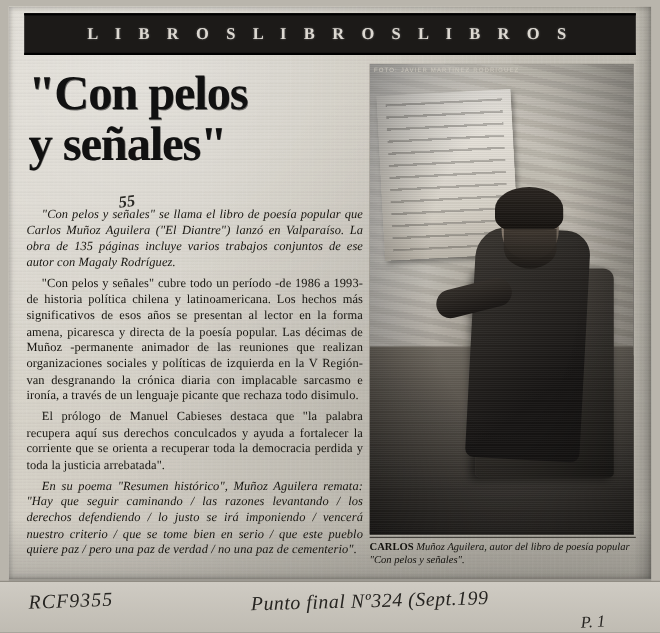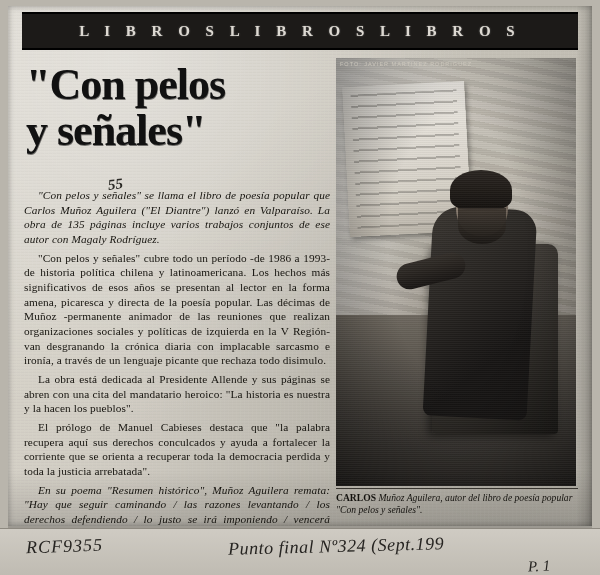--- a/index.html
+++ b/index.html
@@ -312,21 +312,20 @@
   <div id="headline">
     <div>"Con pelos</div>
     <div>y señales"</div>
   </div>
 
   <div class="handwrite" id="hw-55">55</div>
 
   <div id="bodycol">
     <p class="first it">"Con pelos y señales" se llama el libro de poesía popular que Carlos Muñoz Aguilera ("El Diantre") lanzó en Valparaíso. La obra de 135 páginas incluye varios trabajos conjuntos de ese autor con Magaly Rodríguez.</p>
     <p>"Con pelos y señales" cubre todo un período -de 1986 a 1993- de historia política chilena y latinoamericana. Los hechos más significativos de esos años se presentan al lector en la forma amena, picaresca y directa de la poesía popular. Las décimas de Muñoz -permanente animador de las reuniones que realizan organizaciones sociales y políticas de izquierda en la V Región- van desgranando la crónica diaria con implacable sarcasmo e ironía, a través de un lenguaje picante que rechaza todo disimulo.</p>
-    <p>La obra está dedicada al Presidente Allende y sus páginas se abren con una cita del mandatario heroico: "La historia es nuestra y la hacen los pueblos".</p>
     <p>El prólogo de Manuel Cabieses destaca que "la palabra recupera aquí sus derechos conculcados y ayuda a fortalecer la corriente que se orienta a recuperar toda la democracia perdida y toda la justicia arrebatada".</p>
     <p class="it">En su poema "Resumen histórico", Muñoz Aguilera remata: "Hay que seguir caminando / las razones levantando / los derechos defendiendo / lo justo se irá imponiendo / vencerá nuestro criterio / que se tome bien en serio / que este pueblo quiere paz / pero una paz de verdad / no una paz de cementerio".</p>
   </div>
 
   <div id="photo">
     <div class="ph-wall"></div>
     <div class="ph-banner"></div>
     <div class="ph-floor"></div>
     <div class="ph-chair"></div>
     <div class="ph-body"></div>

